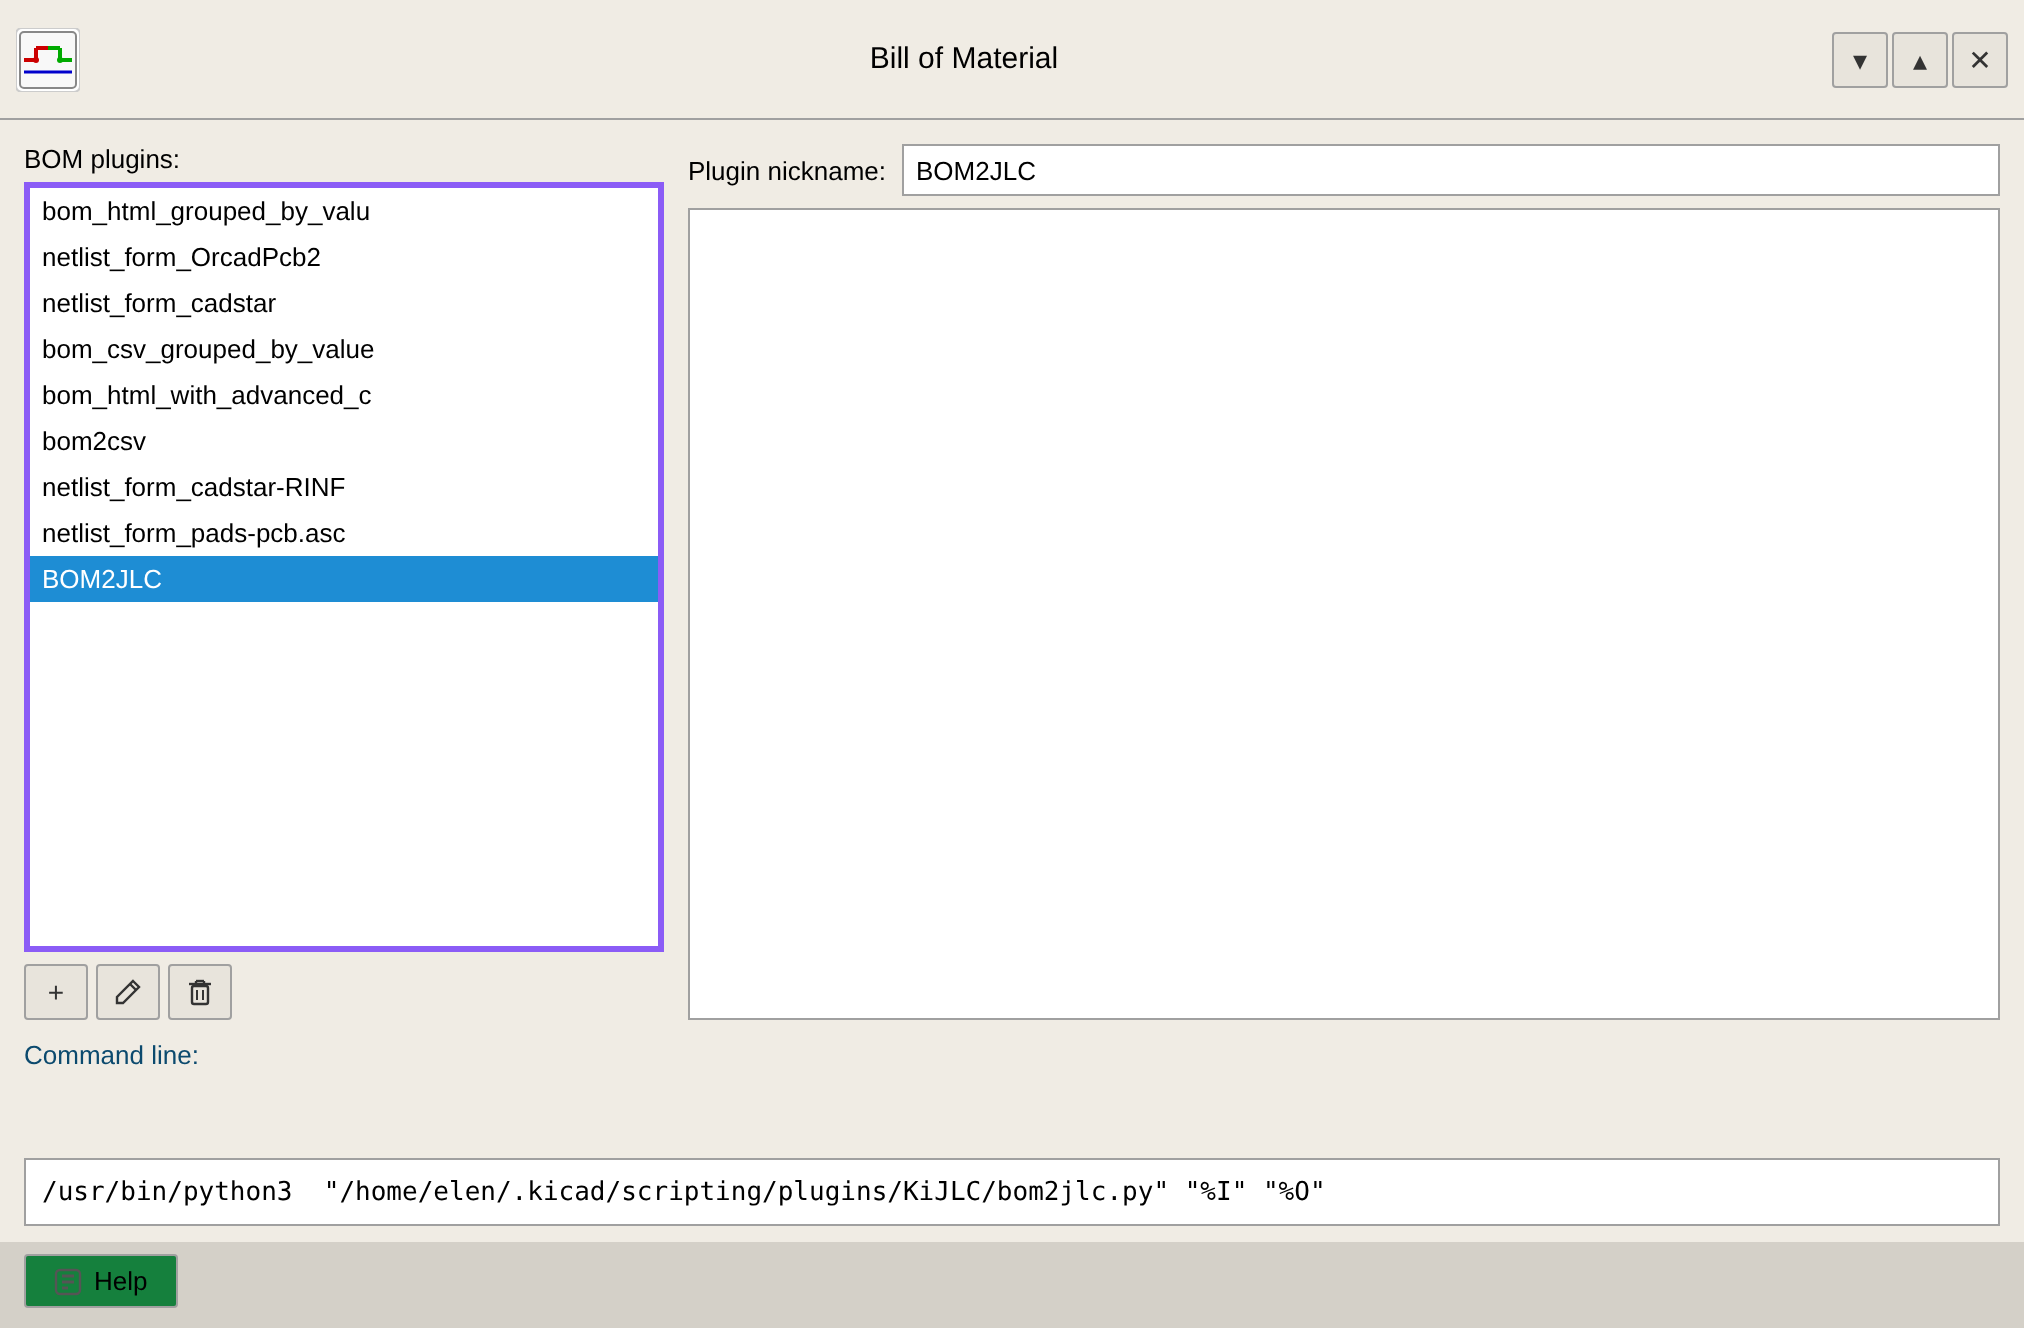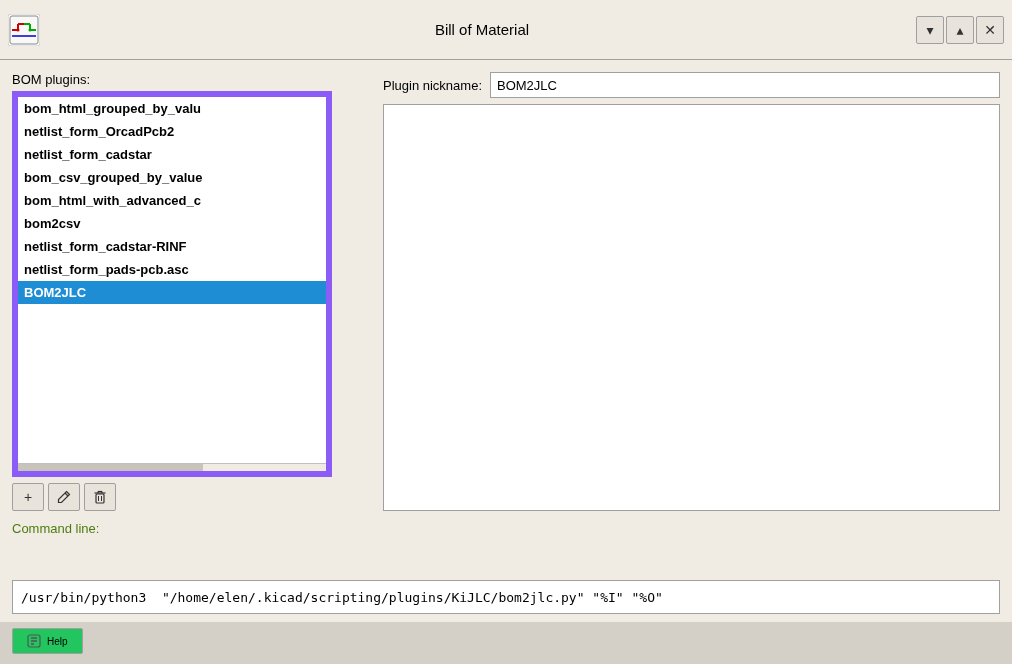--- a/index.html
+++ b/index.html
@@ -77,27 +77,26 @@
       flex-direction: column;
       width: 320px;
       flex-shrink: 0;
     }
     .section-label {
       font-size: 13px;
       color: #000;
       margin-bottom: 4px;
     }
     .plugin-list-container {
-      border: 6px solid #8b5cf6;
+      border: 3px solid #8b5cf6;
       background: #ffffff;
       flex: 1;
       overflow: hidden;
       display: flex;
-      flex-direction: column;
-      font-weight: bold;
+      flex-direction: row;
     }
     .plugin-list {
       flex: 1;
       overflow-y: auto;
       overflow-x: hidden;
     }
     .plugin-list-item {
       padding: 4px 6px;
       cursor: pointer;
       white-space: nowrap;
@@ -141,21 +140,20 @@
       color: #333;
       border-radius: 2px;
     }
 
     
     .right-panel {
       flex: 1;
       display: flex;
       flex-direction: column;
       gap: 6px;
-      margin-left: 39px;
     }
     .nickname-row {
       display: flex;
       align-items: center;
       gap: 8px;
     }
     .nickname-label {
       font-size: 13px;
       color: #000;
       white-space: nowrap;
@@ -178,21 +176,21 @@
     }
 
     
     .cmdline-section {
       display: flex;
       flex-direction: column;
       gap: 4px;
     }
     .cmdline-label {
       font-size: 13px;
-      color: #4d7c0f;
+      color: #0c4a6e;
     }
     .cmdline-input {
       width: 100%;
       border: 1px solid #a0a0a0;
       background: #ffffff;
       padding: 5px 8px;
       font-size: 13px;
       height: 34px;
       font-family: monospace;
       margin-top: 40px;
@@ -204,24 +202,24 @@
       align-items: center;
       justify-content: space-between;
       padding: 6px 12px 10px 12px;
       flex-shrink: 0;
     }
     .help-btn {
       display: flex;
       align-items: center;
       gap: 6px;
       border: 1px solid #a0a0a0;
-      background: #22c55e;
+      background: #15803d;
       padding: 5px 14px;
       cursor: pointer;
-      font-size: 10px;
+      font-size: 13px;
       border-radius: 2px;
     }
     .action-btns {
       display: flex;
       gap: 8px;
     }
     .action-btn {
       border: 1px solid #a0a0a0;
       background: #e8e4dc;
       padding: 5px 20px;

